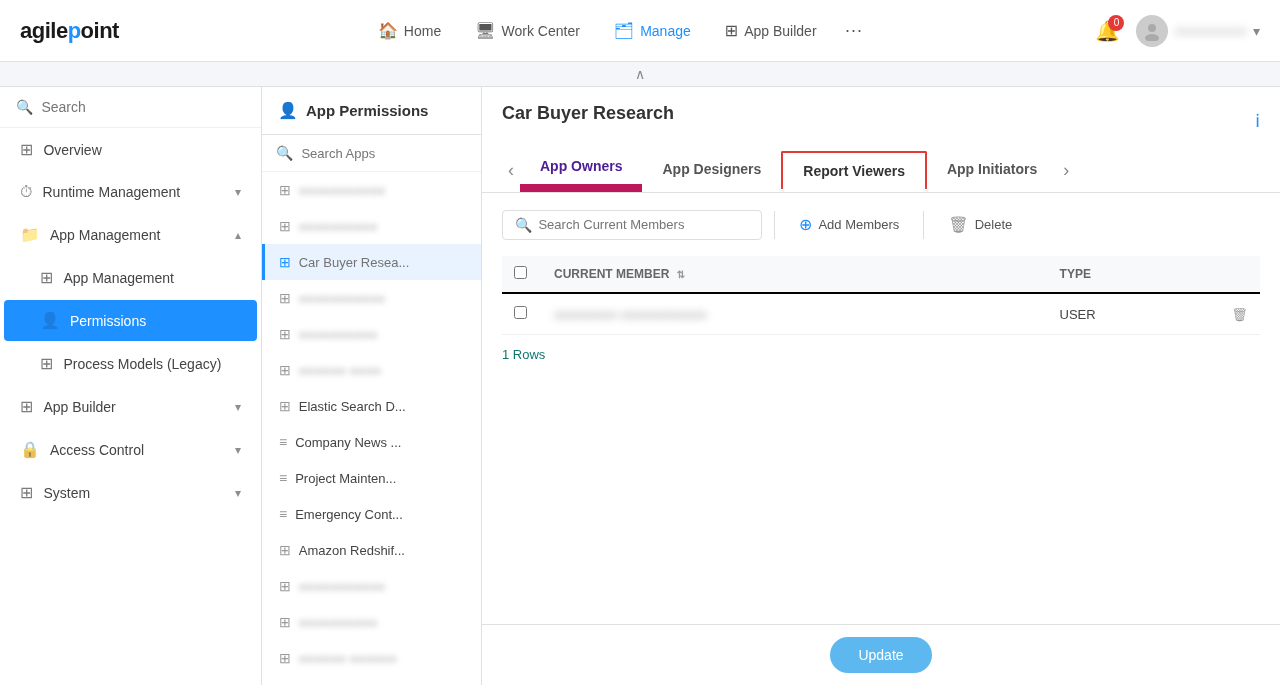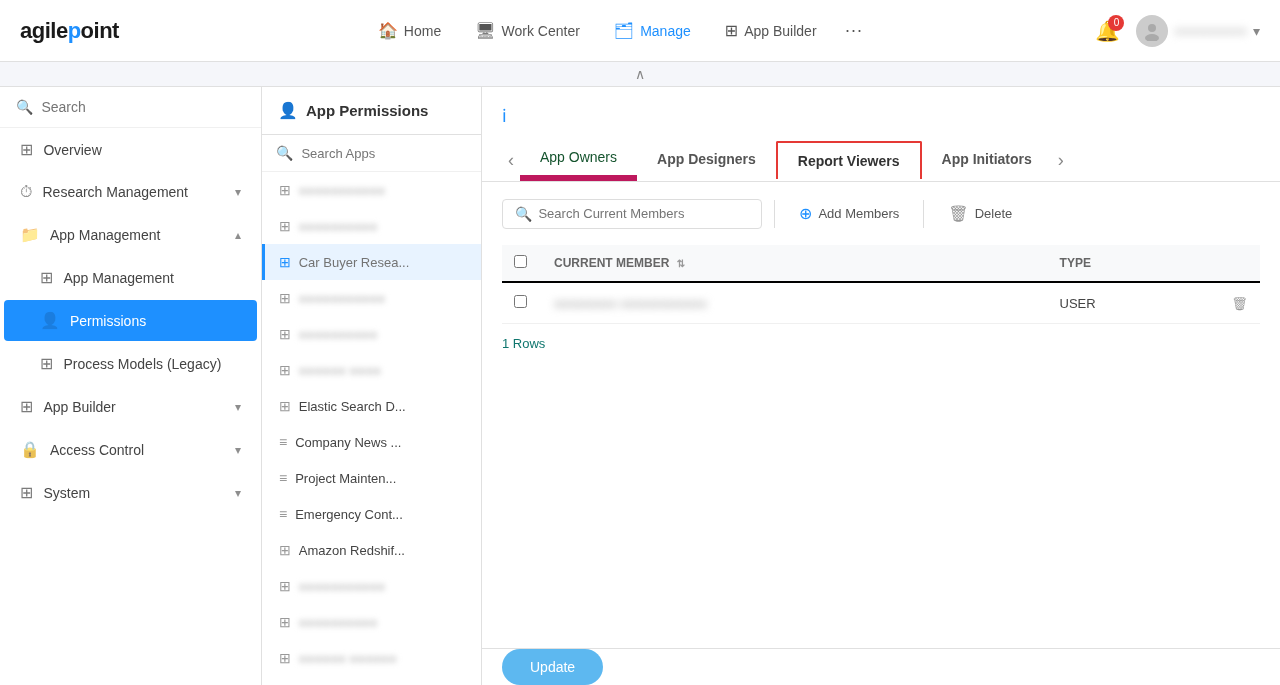--- a/index.html
+++ b/index.html
@@ -49,41 +49,41 @@
     .app-item.active .app-name { color: #737373; }
     .app-item.blurred .app-name { color: #bbb; filter: blur(3px); }
 
     
     .right-panel { flex: 1; display: flex; flex-direction: column; overflow: hidden; background: #fff; }
     .right-panel-header { padding: 16px 20px 0; border-bottom: 1px solid #e0e0e0; }
     .right-panel-title { font-size: 18px; font-weight: 600; color: #333; margin-bottom: 12px; }
     .tabs-row { display: flex; align-items: center; gap: 0; }
     .tab-nav-btn { background: none; border: none; cursor: pointer; padding: 8px 6px; color: #888; font-size: 18px; }
     .tab { padding: 10px 20px; cursor: pointer; font-size: 14px; color: #555; border-bottom: 2px solid transparent; white-space: nowrap; font-weight: bold; }
-    .tab.active { color: #14532d; border-bottom: 6px solid #be185d; font-weight: 400; }
+    .tab.active { color: #4c1d95; border-bottom: 8px solid #be185d; font-weight: 700; }
     .tab.highlighted { border: 2px solid #e53935; border-bottom: none; border-radius: 2px 2px 0 0; color: #333; }
     .right-panel-content { flex: 1; overflow-y: auto; padding: 16px 20px; }
     .toolbar { display: flex; align-items: center; gap: 12px; margin-bottom: 16px; }
     .toolbar-search { display: flex; align-items: center; gap: 6px; border: 1px solid #ddd; border-radius: 4px; padding: 6px 12px; flex: 0 0 260px; }
     .toolbar-search input { border: none; outline: none; font-size: 13px; color: #555; background: transparent; flex: 1; }
     .toolbar-divider { width: 1px; height: 28px; background: #ddd; }
     .toolbar-btn { display: flex; align-items: center; gap: 6px; padding: 6px 12px; cursor: pointer; color: #555; font-size: 13px; border: none; background: none; }
     .toolbar-btn .btn-icon { font-size: 16px; color: #1e90ff; }
     .toolbar-btn.delete .btn-icon { color: #999; }
 
     
     .data-table { width: 100%; border-collapse: collapse; }
     .data-table th { font-size: 12px; font-weight: 600; color: #666; text-transform: uppercase; padding: 10px 12px; background: #f8f9fa; border-bottom: 2px solid #000000; text-align: left; }
     .data-table td { padding: 12px 12px; border-bottom: 1px solid #f0f0f0; font-size: 13px; color: #444; vertical-align: middle; }
     .data-table td.blurred { filter: blur(4px); color: #aaa; }
     .sort-icon { color: #999; margin-left: 4px; font-size: 10px; }
     .checkbox-col { width: 40px; }
     .delete-col { width: 40px; text-align: right; }
     .row-footer { padding: 12px 0; font-size: 13px; color: #0f766e; }
-    .bottom-bar { padding: 0 20px; display: flex; justify-content: flex-start; border-top: 1px solid #e0e0e0; background: #fff; }
+    .bottom-bar { padding: 12px 20px; display: flex; justify-content: center; border-top: 1px solid #e0e0e0; background: #fff; }
     .update-btn { background: #5db8f0; color: #fff; border: none; border-radius: 20px; padding: 10px 28px; font-size: 14px; cursor: pointer; font-weight: 500; }
 
     .collapse-btn { display: flex; justify-content: center; padding: 4px 0; cursor: pointer; color: #888; font-size: 14px; background: #f5f6fa; border-bottom: 1px solid #e0e0e0; }
   </style>
 </head>
 <body>
 
 <div class="top-nav">
   <div class="logo">
     <span style="font-size:22px;font-weight:800;color:#1a1a1a;letter-spacing:-0.5px;">
@@ -139,21 +139,21 @@
       <input type="text" placeholder="Search" style="">
     </div>
 
     <div class="sidebar-item">
       <span class="item-icon">⊞</span>
       <span class="item-label">Overview</span>
     </div>
 
     <div class="sidebar-item">
       <span class="item-icon">⏱</span>
-      <span class="item-label">Research Management</span>
+      <span class="item-label">Runtime Management</span>
       <span class="chevron">▾</span>
     </div>
 
     <div class="sidebar-item">
       <span class="item-icon">📁</span>
       <span class="item-label">App Management</span>
       <span class="chevron">▴</span>
     </div>
 
     <div class="sidebar-item" style="padding-left:36px;">
@@ -255,20 +255,21 @@
         <div class="app-item blurred">
     <span class="app-grid-icon">⊞</span>
     <span class="app-name">●●●●●● ●●●●●●</span>
   </div>
       </div>
   </div>
 
   <div class="right-panel">
     <div class="right-panel-header" style="position:relative;">
       <div style="display:flex;align-items:center;justify-content:space-between;margin-bottom:12px;">
+        <h2 class="right-panel-title">Car Buyer Research</h2>
         <span style="color:#1e90ff;font-size:18px;cursor:pointer;">ℹ</span>
       </div>
       <div class="tabs-row">
         <button class="tab-nav-btn">‹</button>
         <div class="tab active">App Owners</div>
         <div class="tab">App Designers</div>
         <div class="tab highlighted">Report Viewers</div>
         <div class="tab">App Initiators</div>
         <button class="tab-nav-btn">›</button>
       </div>

